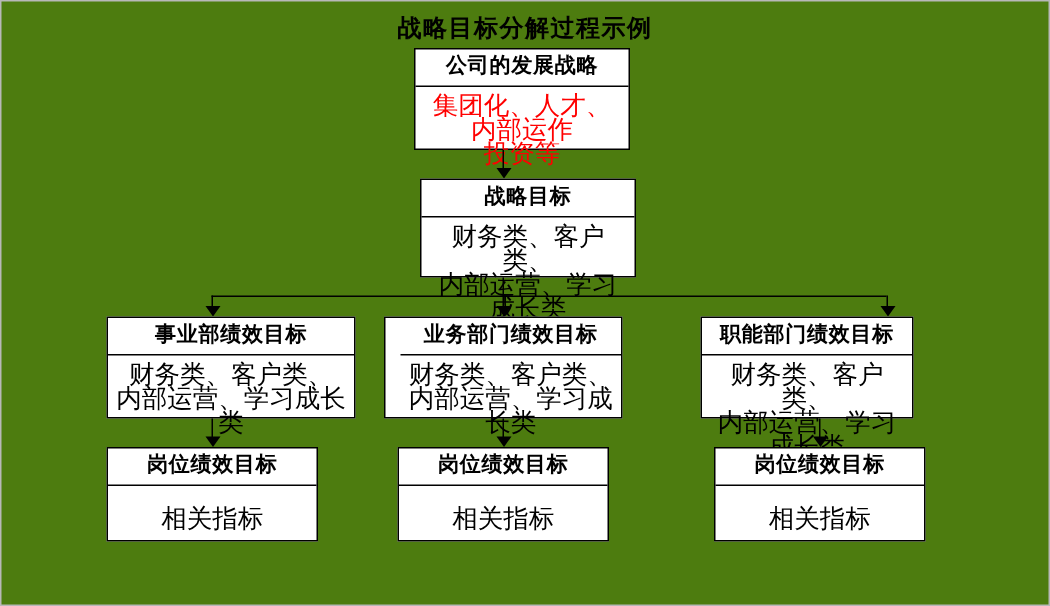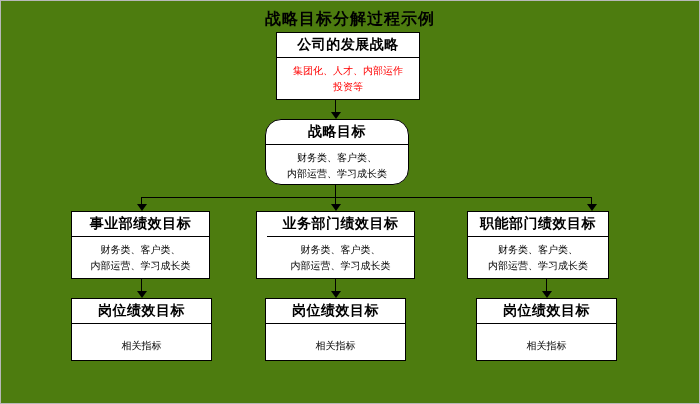--- a/index.html
+++ b/index.html
@@ -41,21 +41,21 @@
     border-bottom: 1px solid #000000;
     font-weight: bold;
     font-size: 14px;
     line-height: 24px;
     height: 25px;
     white-space: nowrap;
     letter-spacing: 0.5px;
   }
   .node .body {
     box-sizing: border-box;
-    font-size: 10px;
+    font-size: 17px;
     line-height: 16px;
     padding: 5px 4px 4px 4px;
     color: #000000;
   }
   .node .body.red {
     color: #ff0000;
   }
   .line {
     position: absolute;
     background: #000000;
@@ -80,36 +80,36 @@
 
   <div class="node" style="left:275px; top:31px; width:144px; height:68px;">
     <div class="head">公司的发展战略</div>
     <div class="body red" style="white-space:pre-line;">集团化、人才、内部运作
 投资等</div>
   </div>
 
   <div class="line vline" style="left:334px; top:99px; height:14px;"></div>
   <div class="arrow" style="left:330px; top:111px;"></div>
 
-  <div class="node" style="left:264px; top:118px; width:144px; height:66px;border-radius:16px;">
+  <div class="node" style="left:279px; top:118px; width:144px; height:66px;">
     <div class="head">战略目标</div>
     <div class="body" style="white-space:pre-line;">财务类、客户类、
 内部运营、学习成长类</div>
   </div>
 
   <div class="line vline" style="left:334px; top:184px; height:13px;"></div>
   <div class="line hline" style="left:140px; top:196px; width:450px;"></div>
   <div class="line vline" style="left:140px; top:196px; height:9px;"></div>
   <div class="line vline" style="left:334px; top:196px; height:9px;"></div>
   <div class="line vline" style="left:590px; top:196px; height:9px;"></div>
   <div class="arrow" style="left:136px; top:203px;"></div>
   <div class="arrow" style="left:330px; top:203px;"></div>
   <div class="arrow" style="left:586px; top:203px;"></div>
 
-  <div class="node" style="left:70px; top:210px; width:139px; height:68px;">
+  <div class="node" style="left:70px; top:210px; width:166px; height:68px;">
     <div class="head">事业部绩效目标</div>
     <div class="body" style="white-space:pre-line;">财务类、客户类、
 内部运营、学习成长类</div>
   </div>
 
   <div class="node" style="left:255px; top:210px; width:159px; height:68px;padding-left:10px;">
     <div class="head">业务部门绩效目标</div>
     <div class="body" style="white-space:pre-line;">财务类、客户类、
 内部运营、学习成长类</div>
   </div>

